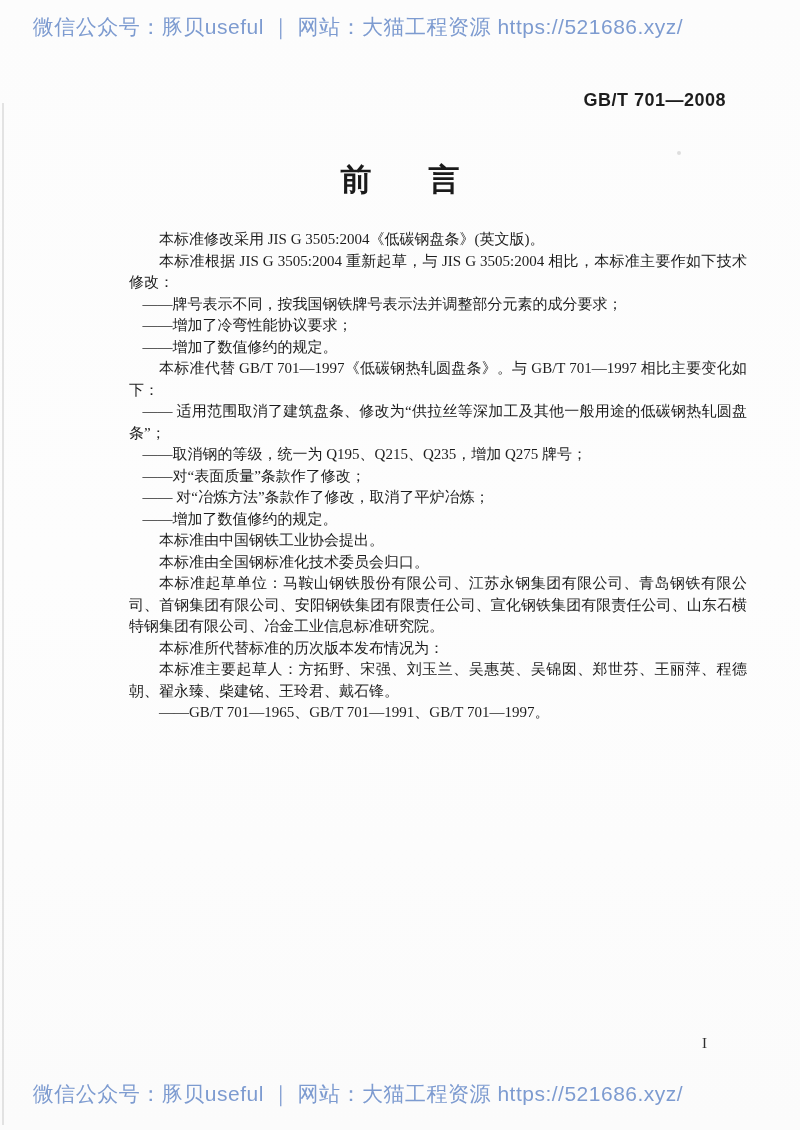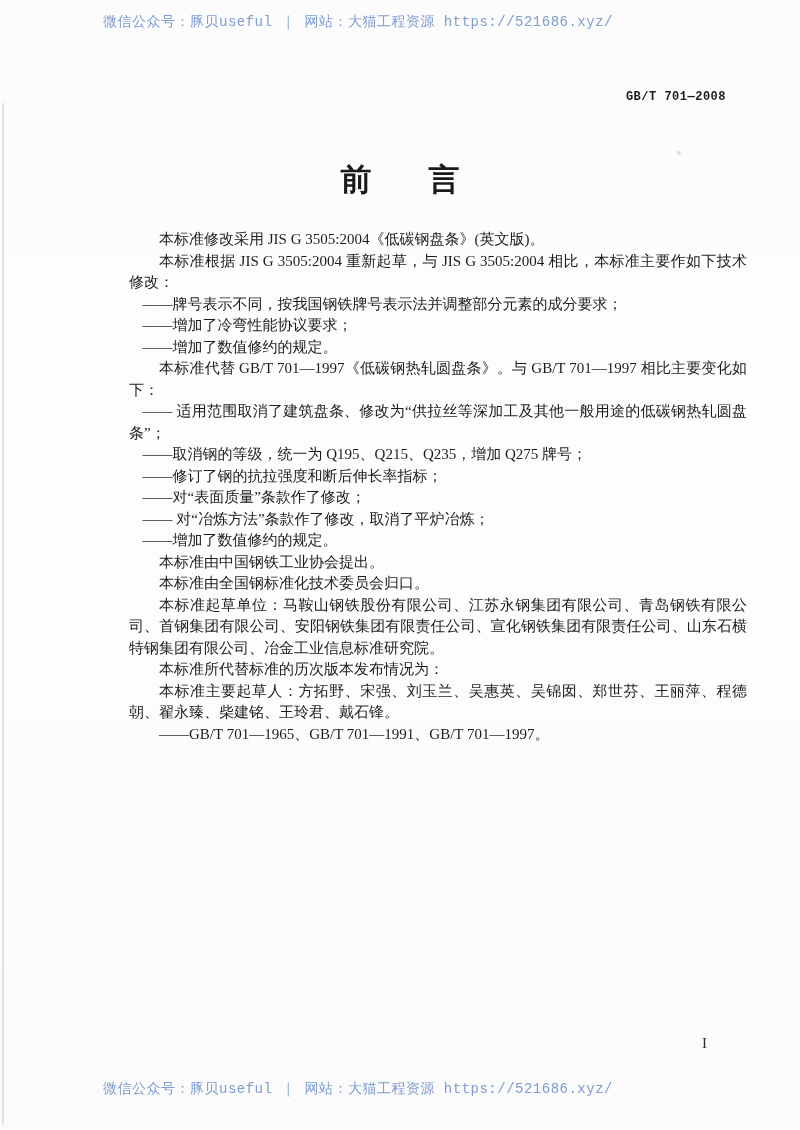--- a/index.html
+++ b/index.html
@@ -34,34 +34,34 @@
     width: 4px;
     height: 4px;
     background: #dedede;
     border-radius: 50%;
   }
   .watermark {
     position: absolute;
     left: 0;
     width: 716px;
     text-align: center;
-    font-family: Liberation Mono, monospace;
-    font-size: 14px;
+    font-family: Liberation Sans, sans-serif;
+    font-size: 21px;
     letter-spacing: 0.5px;
     color: #7d9bd0;
     white-space: nowrap;
   }
   .watermark.top { top: 13px; }
   .watermark.bottom { top: 1080px; }
   .std-number {
     position: absolute;
     top: 90px;
     right: 74px;
-    font-family: Liberation Mono, monospace;
-    font-size: 12px;
+    font-family: Liberation Sans, sans-serif;
+    font-size: 18px;
     font-weight: bold;
     color: #1d1d1d;
     letter-spacing: 0.5px;
   }
   .doc-title {
     position: absolute;
     top: 159px;
     left: 0;
     width: 800px;
     display: flex;
@@ -118,21 +118,20 @@
 
   <div class="body-text">
       <p class="indent-2">本标准修改采用 JIS G 3505:2004《低碳钢盘条》(英文版)。</p>
       <p class="indent-2">本标准根据 JIS G 3505:2004 重新起草，与 JIS G 3505:2004 相比，本标准主要作如下技术修改：</p>
       <p class="indent-1">——牌号表示不同，按我国钢铁牌号表示法并调整部分元素的成分要求；</p>
       <p class="indent-1">——增加了冷弯性能协议要求；</p>
       <p class="indent-1">——增加了数值修约的规定。</p>
       <p class="indent-2">本标准代替 GB/T 701—1997《低碳钢热轧圆盘条》。与 GB/T 701—1997 相比主要变化如下：</p>
       <p class="indent-1">—— 适用范围取消了建筑盘条、修改为“供拉丝等深加工及其他一般用途的低碳钢热轧圆盘条”；</p>
       <p class="indent-1">——取消钢的等级，统一为 Q195、Q215、Q235，增加 Q275 牌号；</p>
-      <p class="indent-1">——修订了钢的抗拉强度和断后伸长率指标；</p>
       <p class="indent-1">——对“表面质量”条款作了修改；</p>
       <p class="indent-1">—— 对“冶炼方法”条款作了修改，取消了平炉冶炼；</p>
       <p class="indent-1">——增加了数值修约的规定。</p>
       <p class="indent-2">本标准由中国钢铁工业协会提出。</p>
       <p class="indent-2">本标准由全国钢标准化技术委员会归口。</p>
       <p class="indent-2">本标准起草单位：马鞍山钢铁股份有限公司、江苏永钢集团有限公司、青岛钢铁有限公司、首钢集团有限公司、安阳钢铁集团有限责任公司、宣化钢铁集团有限责任公司、山东石横特钢集团有限公司、冶金工业信息标准研究院。</p>
       <p class="indent-2">本标准所代替标准的历次版本发布情况为：</p>
       <p class="indent-2">本标准主要起草人：方拓野、宋强、刘玉兰、吴惠英、吴锦囡、郑世芬、王丽萍、程德朝、翟永臻、柴建铭、王玲君、戴石锋。</p>
       <p class="indent-2">——GB/T 701—1965、GB/T 701—1991、GB/T 701—1997。</p>
     </div>

